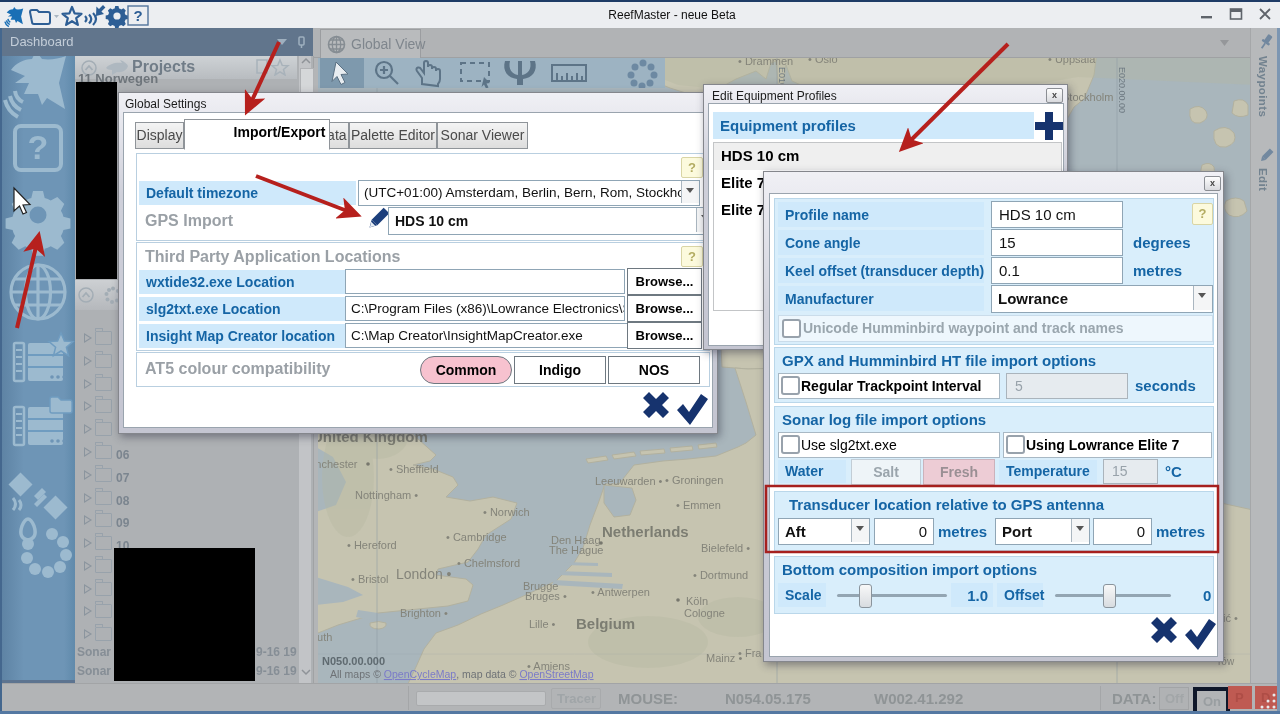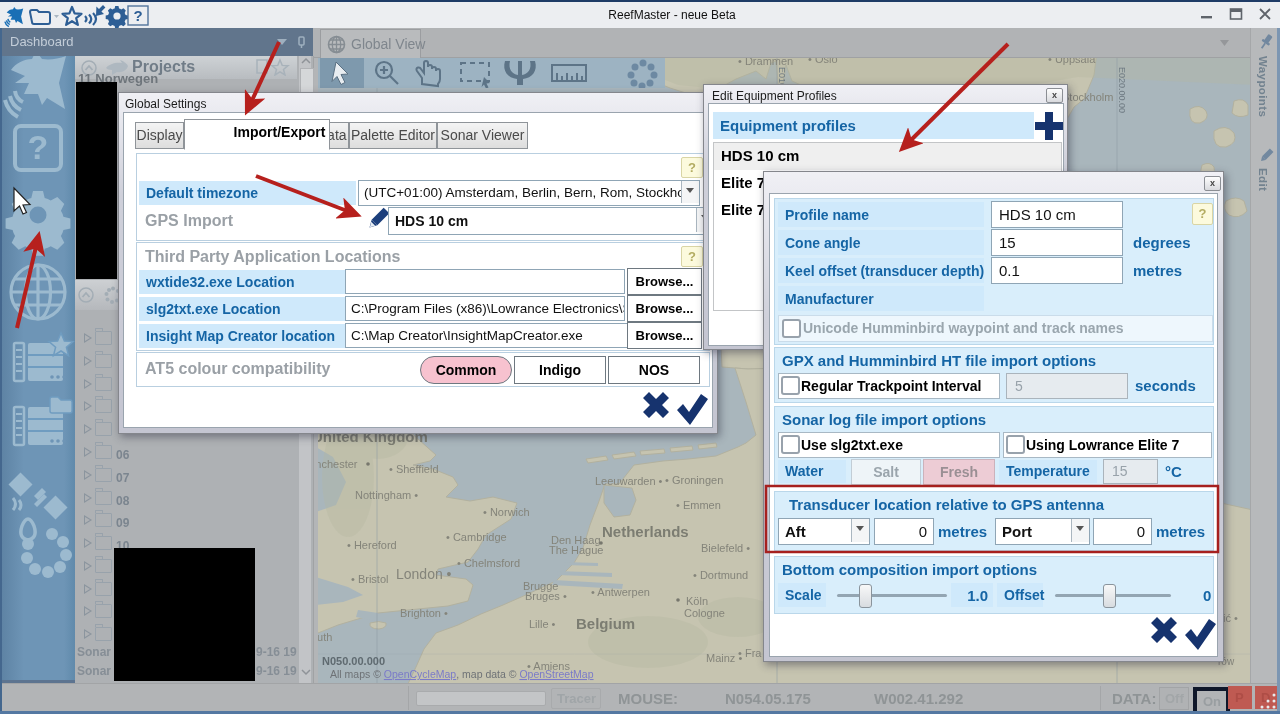--- a/index.html
+++ b/index.html
@@ -642,20 +642,24 @@
         <div class="lbl-cell" style="left:3px;top:59px;width:206px;height:25px;">
             <span style="top:5px;font-size:14px;">Keel offset (transducer depth)</span>
           </div>
         <div class="inp" style="left:216px;top:58px;width:130px;height:25px;">
             <span class="val">0.1</span>
           </div>
         <div class="unit" style="left:358px;top:63px;font-size:15px;">metres</div>
         <div class="lbl-cell" style="left:3px;top:87px;width:206px;height:25px;">
             <span style="top:5px;font-size:14px;">Manufacturer</span>
           </div>
+        <div class="inp" style="left:216px;top:86px;width:220px;height:26px;">
+          <span style="position:absolute;left:6px;top:4px;font-size:15px;font-weight:bold;color:#111;">Lowrance</span>
+          <div class="combo-arr" style="right:0;top:0;width:18px;height:24px;"></div>
+        </div>
         <div style="position:absolute;left:3px;top:116px;width:433px;height:25px;background:#eef7fd;border:1px solid #cadcea;">
           <div class="cb" style="left:3px;top:3px;"></div>
           <span style="position:absolute;left:24px;top:4px;font-size:14px;font-weight:bold;color:#9aa6ae;">Unicode Humminbird waypoint and track names</span>
         </div>
       </div>
 
       <div class="sect" style="left:4px;top:153px;width:438px;height:54px;">
         <div class="hdr" style="top:4px;font-size:15px;">GPX and Humminbird HT file import options</div>
         <div style="position:absolute;left:3px;top:25px;width:220px;height:24px;background:#fff;border:1px solid #a8b8c4;">
           <div class="cb" style="left:2px;top:2px;"></div>
@@ -664,21 +668,21 @@
         <div class="inp-dis" style="left:231px;top:25px;width:120px;height:24px;">
             <span style="position:absolute;left:8px;top:4px;font-size:14px;">5</span>
           </div>
         <div class="unit" style="left:360px;top:29px;font-size:15px;">seconds</div>
       </div>
 
       <div class="sect" style="left:4px;top:212px;width:438px;height:79px;">
         <div class="hdr" style="top:4px;font-size:15px;">Sonar log file import options</div>
         <div style="position:absolute;left:3px;top:25px;width:220px;height:24px;background:#fff;border:1px solid #a8b8c4;">
           <div class="cb" style="left:2px;top:2px;"></div>
-          <span style="position:absolute;left:22px;top:4px;font-size:14px;font-weight:bold;color:#000;text-align:center;">Use slg2txt.exe</span>
+          <span style="position:absolute;left:22px;top:4px;font-size:14px;font-weight:normal;color:#000;text-align:center;">Use slg2txt.exe</span>
         </div>
         <div style="position:absolute;left:228px;top:25px;width:207px;height:24px;background:#fff;border:1px solid #a8b8c4;">
           <div class="cb" style="left:2px;top:2px;"></div>
           <span style="position:absolute;left:22px;top:4px;font-size:14px;font-weight:bold;color:#000;">Using Lowrance Elite 7</span>
         </div>
         <div class="lbl-cell" style="left:3px;top:53px;width:68px;height:23px;">
             <span style="top:3px;font-size:14px;">Water</span>
           </div>
         <div class="btn" style="left:76px;top:52px;width:68px;height:24px;font-size:14px;line-height:24px;background:#eef4f8;border:1px solid #c2cdd6;color:#9aa4ac;">Salt</div>
         <div class="btn" style="left:148px;top:52px;width:70px;height:24px;font-size:14px;line-height:24px;background:#edccd5;border:1px solid #ccb2bb;color:#9a8f94;">Fresh</div>

